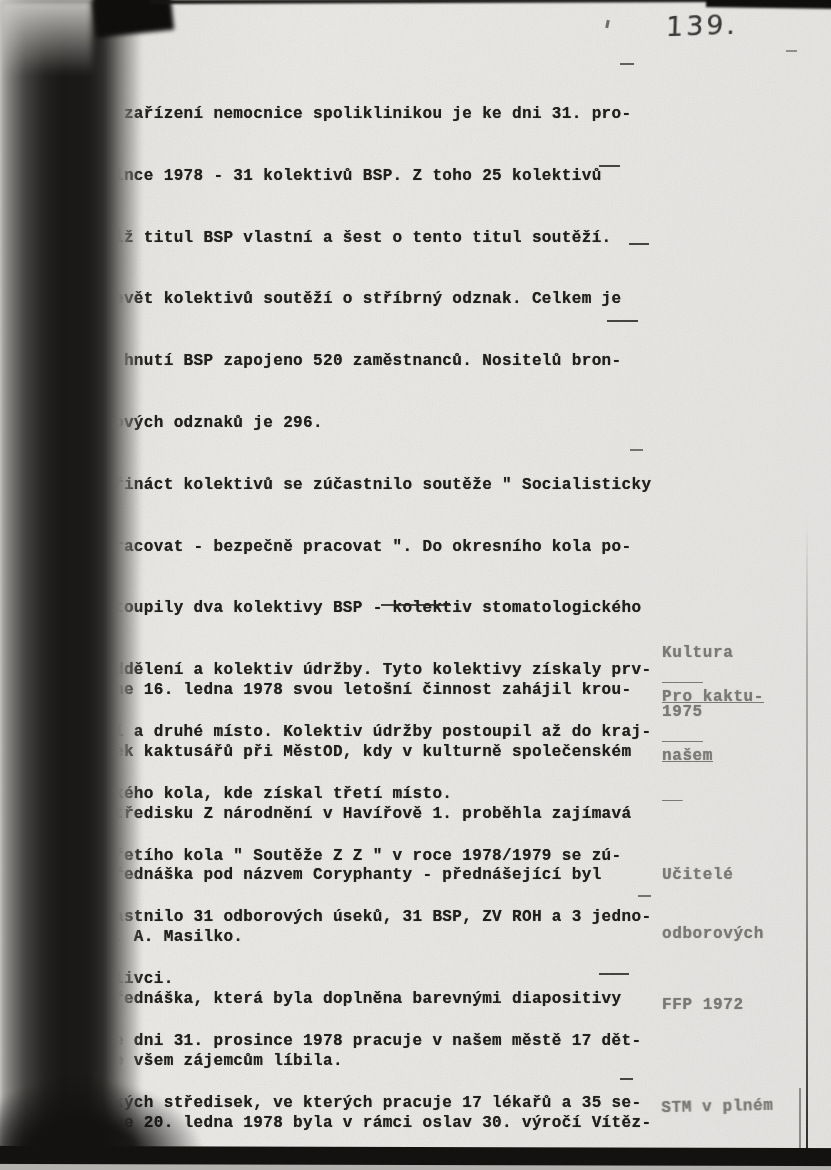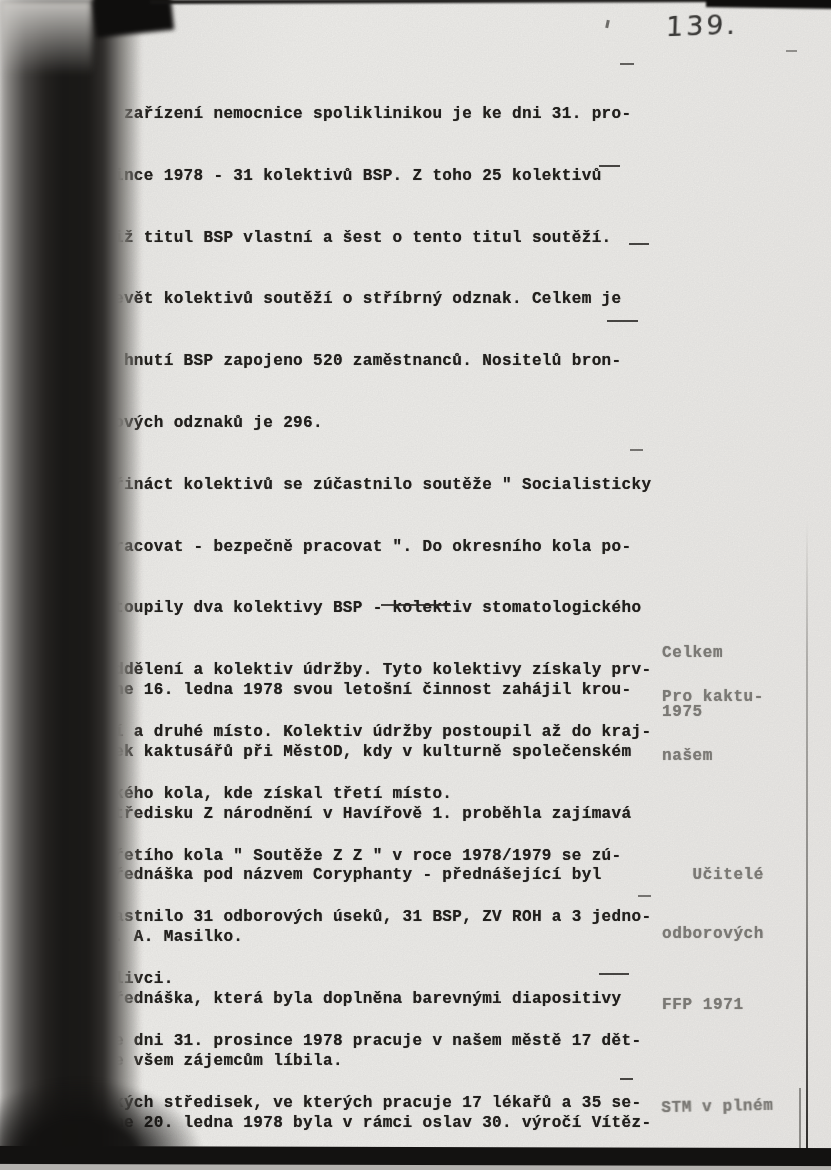--- a/index.html
+++ b/index.html
@@ -27,22 +27,22 @@
   .bline{height:25.8px;line-height:25.8px;}
   
   .mnote{
     position:absolute;left:662px;z-index:2;
     color:#817f7b;font-size:16px;font-weight:700;letter-spacing:.6px;
     white-space:pre;filter:blur(.3px);
     text-shadow:0 0 1px rgba(125,123,118,.9);
   }
   .mnote .mline{height:23px;line-height:23px;}
   .mn0{top:606px;}
-  .mn1{top:650px;}
-  .mn2{top:828px;text-align:right;}
+  .mn1{top:650px;text-decoration:underline;}
+  .mn2{top:828px;}
   .mn3{top:958px;}
   .mn4{top:1060px;transform:rotate(-1.2deg);}
   
   .pagenum{
     position:absolute;left:666px;top:10px;z-index:3;
     font-family:"DejaVu Sans",sans-serif;font-size:27px;color:#3f3e3c;
     letter-spacing:3px;transform:rotate(-2deg) skewX(-4deg);
     filter:blur(.3px);text-shadow:0 0 1px rgba(70,70,70,.6);
   }
   
@@ -162,33 +162,33 @@
     
     
     
     
     
     
     
   </div>
 
   <div class="mnote mn0">
-    <div class="mline">Celkem</div>
+    <div class="mline">Kultura</div>
     <div class="mline">1975</div>
   </div>
   <div class="mnote mn1">
     <div class="mline">Pro kaktu-</div>
     <div class="mline">našem</div>
   </div>
   <div class="mnote mn2">
     <div class="mline">Učitelé</div>
     <div class="mline">odborových</div>
   </div>
   <div class="mnote mn3">
-    <div class="mline">FFP 1971</div>
+    <div class="mline">FFP 1972</div>
   </div>
   <div class="mnote mn4">
     <div class="mline">STM v plném</div>
     <div class="mline">proudu</div>
   </div>
 
   <div class="mark u1"></div>
   <div class="mark u2"></div>
   <div class="mark u3"></div>
   <div class="mark u4"></div>

